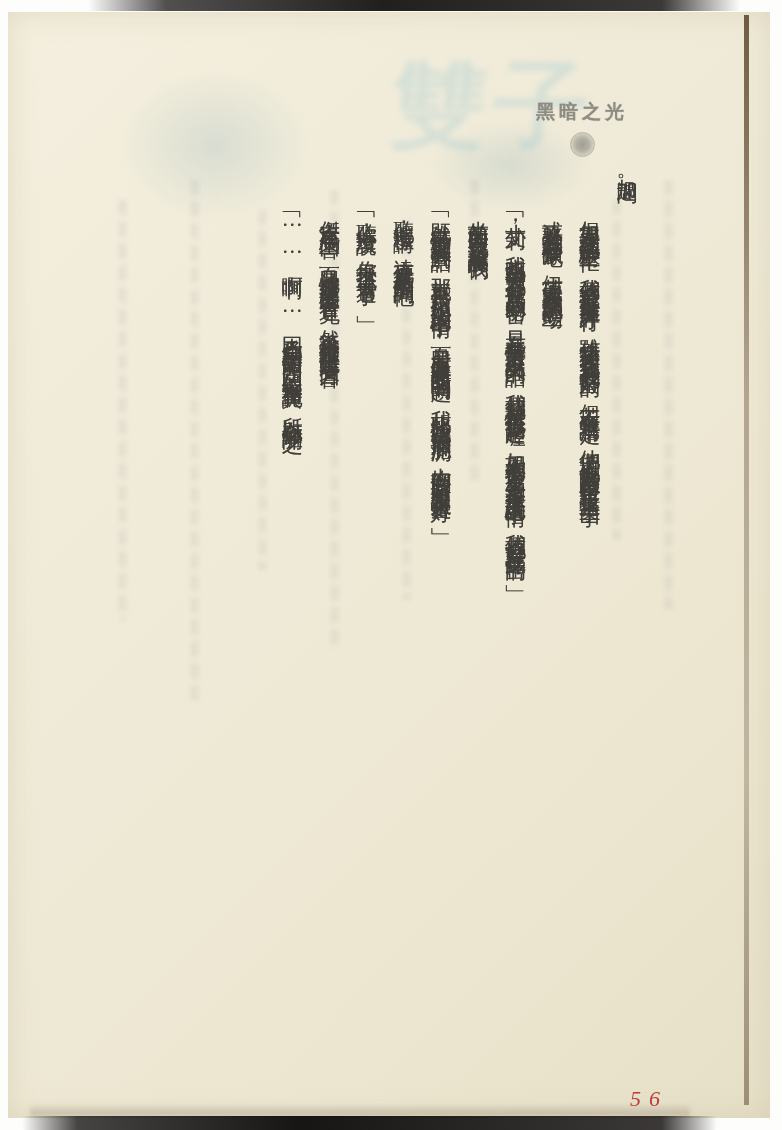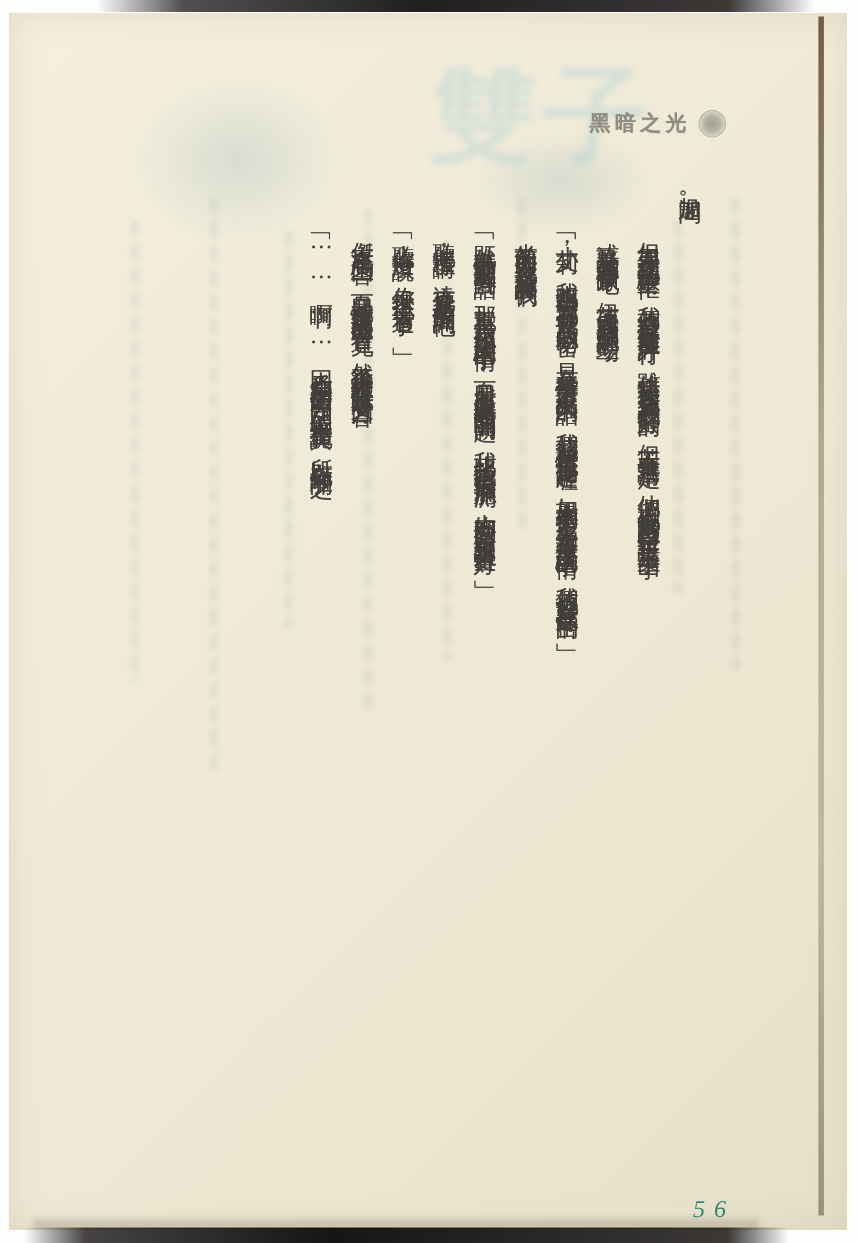--- a/index.html
+++ b/index.html
@@ -47,21 +47,21 @@
   }
   .shadow-bottom-soft {
     position:absolute; left:30px; top:1104px; width:660px; height:12px;
     background: linear-gradient(180deg, transparent, rgba(120,110,95,0.35));
     filter: blur(2px);
   }
 
   
   .header {
     position:absolute; left:536px; top:99px;
-    display:flex; align-items:center; gap:7px;
+    display:flex; align-items:center; gap:7px;flex-direction:column;
   }
   .header-title {
     font-size:19px; font-weight:bold; letter-spacing:4px;
     color:#8e8c82; text-shadow: 0 0 1px rgba(142,140,130,0.6);
   }
   .seal {
     width:25px; height:25px; border-radius:50%;
     border:1px solid #aaa89c;
     background: radial-gradient(circle at 50% 50%, #8f8d82 0%, #a5a396 40%, #cfcdc0 70%, #e6e2d2 100%);
     opacity:.8;
@@ -97,21 +97,21 @@
     color:#413f3a;
     text-shadow: 0 0 0.5px rgba(65,63,58,0.55);
   }
   .text-body p { margin:0; padding:0; line-height:37.2px; }
   .text-body p.indent { text-indent:2em; }
 
   
   .page-number {
     position:absolute; left:630px; top:1086px;
     font-style:italic; font-size:22px; letter-spacing:8px;
-    color:#0f766e; opacity:.85;
+    color:#b91c1c; opacity:.85;
     font-family:"Liberation Serif", serif;
   }
 </style>
 </head>
 <body>
 
 <div class="stage">
 
   <div class="paper"></div>
 

